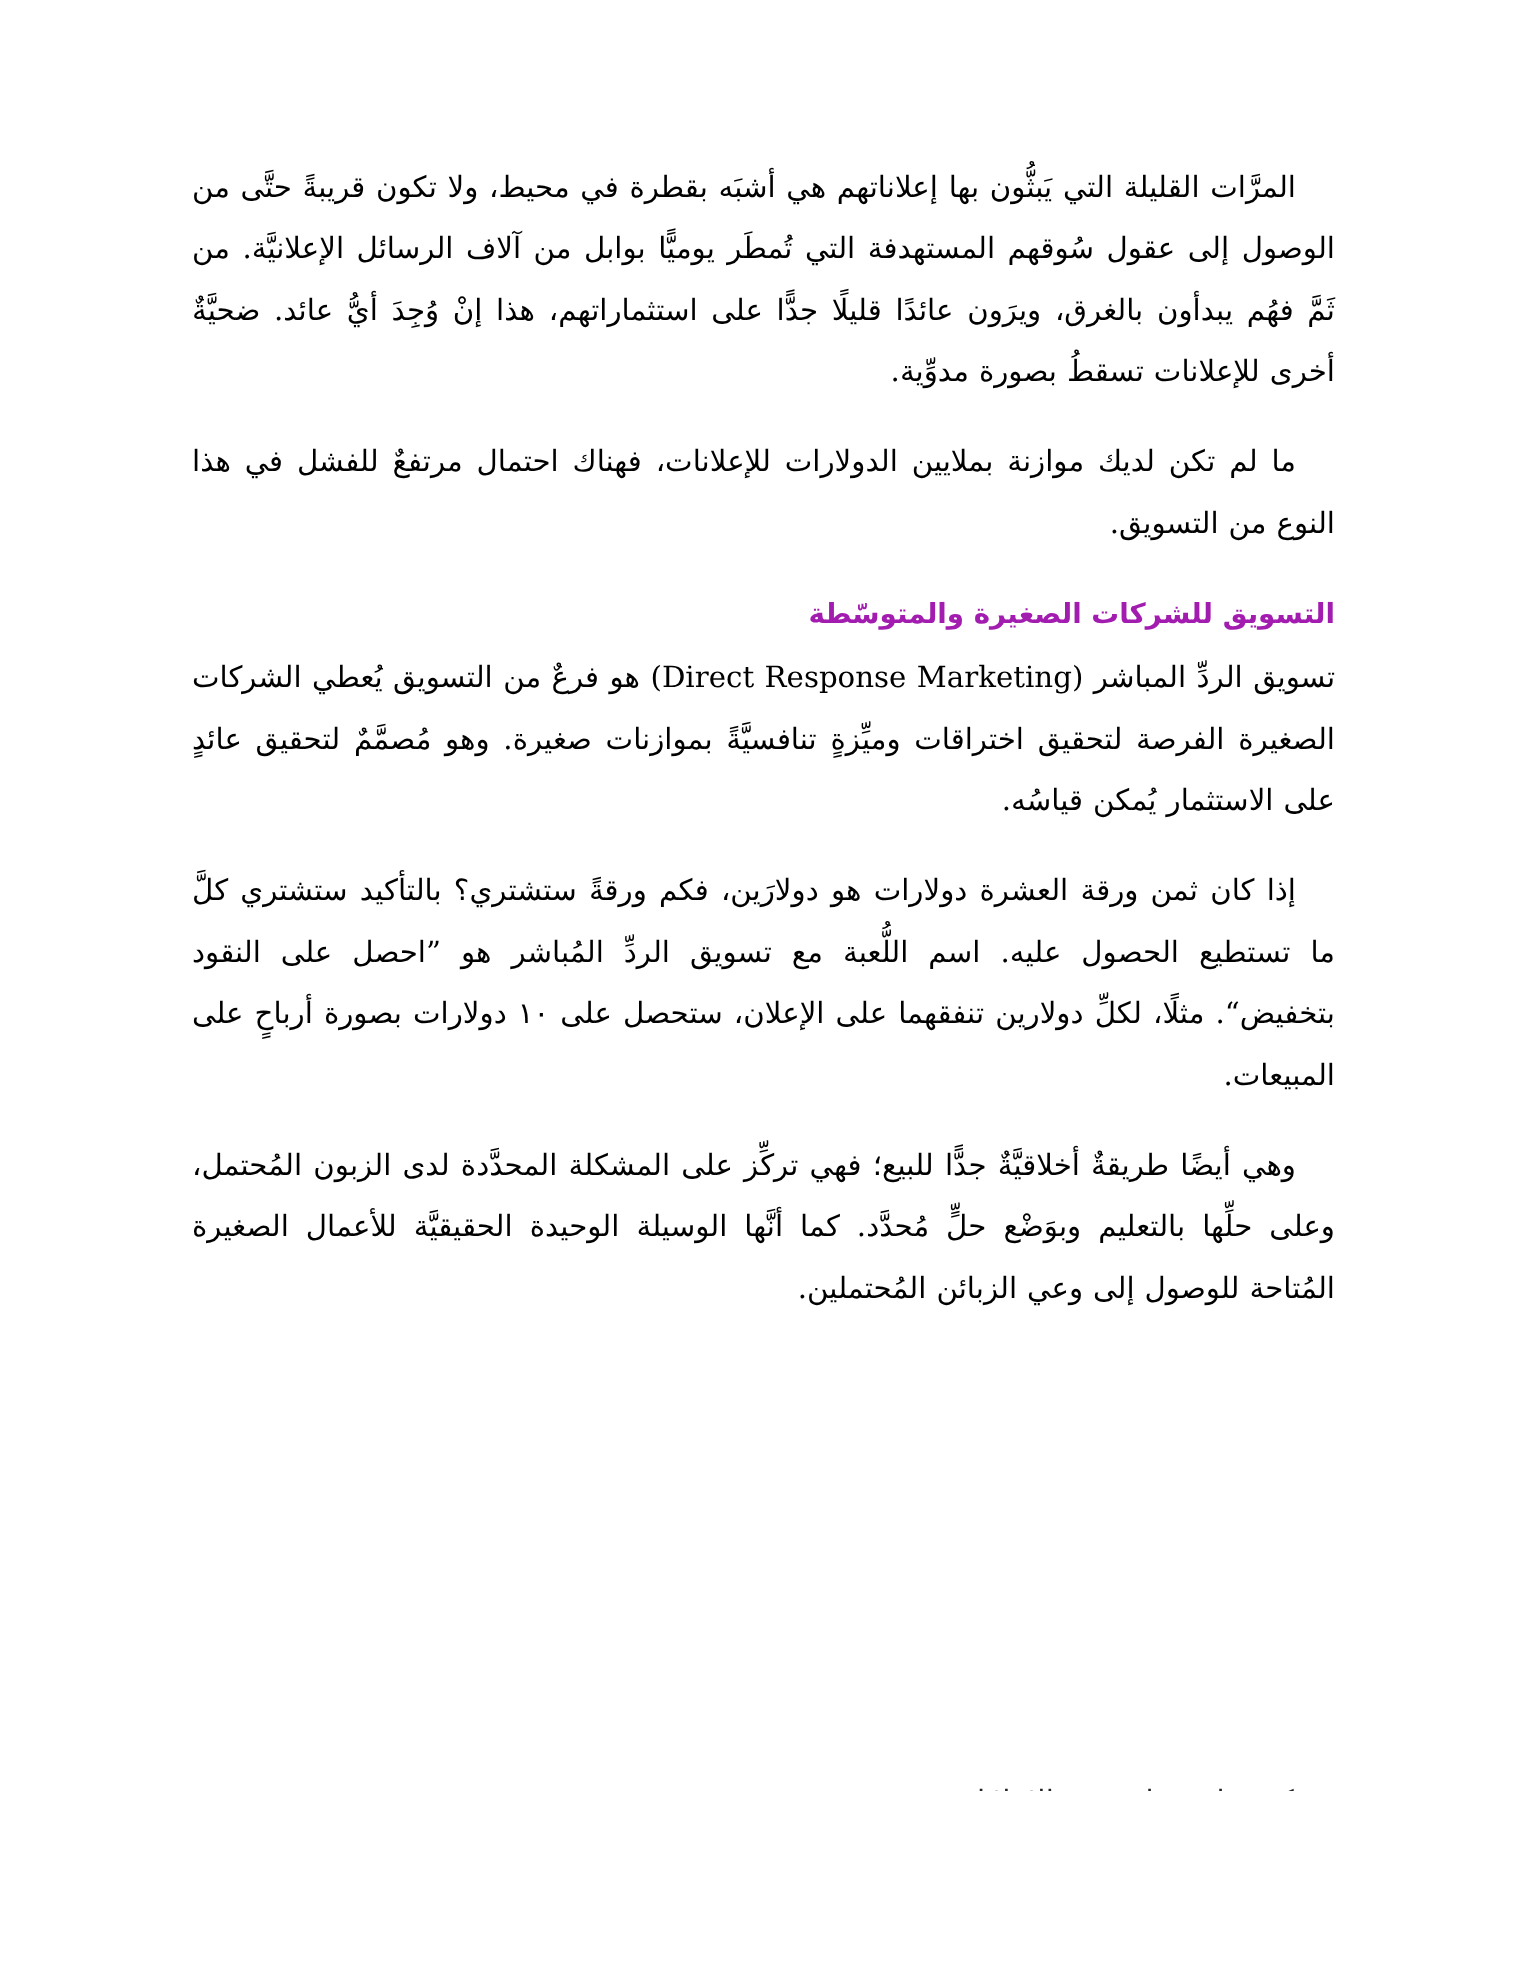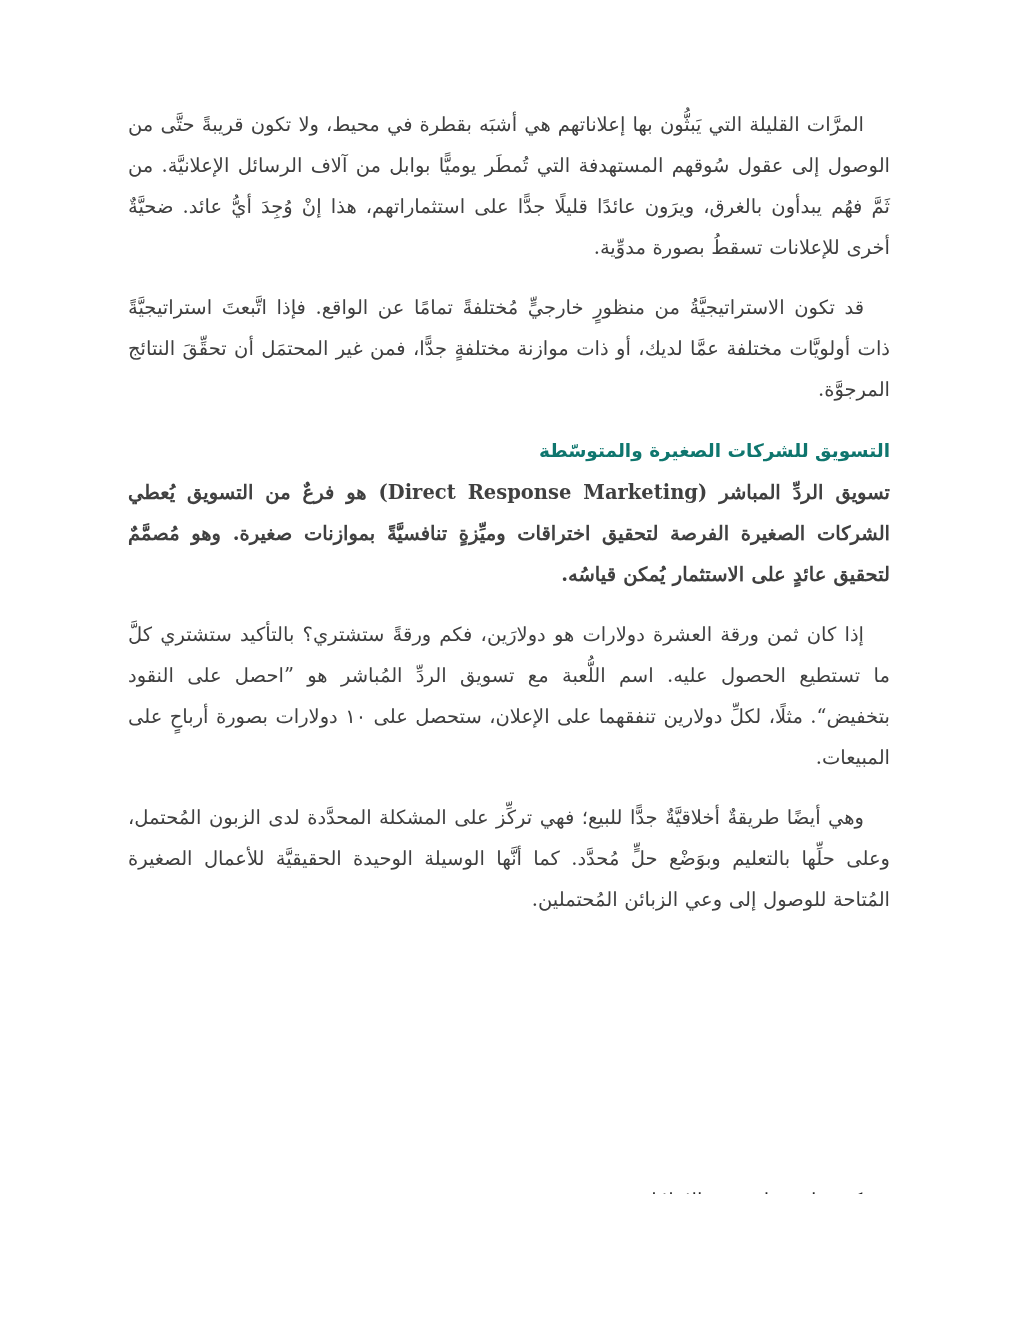--- a/index.html
+++ b/index.html
@@ -34,36 +34,35 @@
   }
   p.body-para {
     margin: 0 0 19px 0;
     font-family: "DejaVu Serif", "Liberation Serif", serif;
     font-size: 19.5px;
     line-height: 41px;
     text-indent: 26px;
     direction: rtl;
     unicode-bidi: isolate;
     word-spacing: 0.5px;
-    color: #404040;
+    color: #000000;
   }
   p.body-para.no-indent {
     text-indent: 0;
-    font-weight: bold;
   }
   h2.section-heading {
     margin: 26px 0 6px 0;
     font-family: "DejaVu Sans", "Liberation Sans", sans-serif;
     font-size: 18.5px;
     font-weight: bold;
     line-height: 30px;
     text-align: right;
     direction: rtl;
     unicode-bidi: isolate;
-    color: #0f766e;
+    color: #a21caf;
     letter-spacing: -0.2px;
   }
   .latin-inline {
     font-family: "DejaVu Serif", "Liberation Serif", serif;
     direction: ltr;
     unicode-bidi: embed;
   }
   .bottom-cut {
     position: absolute;
     left: 0;
@@ -91,24 +90,24 @@
 </head>
 <body>
 
 <div class="page">
 
   <div class="text-column">
 
     <p class="body-para">المرَّات القليلة التي يَبثُّون بها إعلاناتهم هي أشبَه بقطرة في محيط، ولا تكون قريبةً حتَّى من الوصول إلى عقول سُوقهم المستهدفة التي تُمطَر يوميًّا بوابل من آلاف الرسائل الإعلانيَّة. من ثَمَّ فهُم يبدأون بالغرق، ويرَون عائدًا قليلًا جدًّا على استثماراتهم، هذا إنْ وُجِدَ أيُّ عائد. ضحيَّةٌ أخرى للإعلانات تسقطُ بصورة مدوِّية.</p>
 
 
+    <p class="body-para">ما لم تكن لديك موازنة بملايين الدولارات للإعلانات، فهناك احتمال مرتفعٌ للفشل في هذا النوع من التسويق.</p>
 
 
 
-    <p class="body-para">قد تكون الاستراتيجيَّةُ من منظورٍ خارجيٍّ مُختلفةً تمامًا عن الواقع. فإذا اتَّبعتَ استراتيجيَّةً ذات أولويَّات مختلفة عمَّا لديك، أو ذات موازنة مختلفةٍ جدًّا، فمن غير المحتمَل أن تحقِّقَ النتائج المرجوَّة.</p>
 
 
     <h2 class="section-heading">التسويق للشركات الصغيرة والمتوسّطة</h2>
 
     <p class="body-para no-indent"><span>تسويق الردِّ المباشر </span><span class="latin-inline">(Direct Response Marketing)</span><span> هو فرعٌ من التسويق يُعطي الشركات الصغيرة الفرصة لتحقيق اختراقات وميِّزةٍ تنافسيَّةً بموازنات صغيرة. وهو مُصمَّمٌ لتحقيق عائدٍ على الاستثمار يُمكن قياسُه.</span></p>
 
     <p class="body-para">إذا كان ثمن ورقة العشرة دولارات هو دولارَين، فكم ورقةً ستشتري؟ بالتأكيد ستشتري كلَّ ما تستطيع الحصول عليه. اسم اللُّعبة مع تسويق الردِّ المُباشر هو ”احصل على النقود بتخفيض“. مثلًا، لكلِّ دولارين تنفقهما على الإعلان، ستحصل على ١٠ دولارات بصورة أرباحٍ على المبيعات.</p>
 
     <p class="body-para">وهي أيضًا طريقةٌ أخلاقيَّةٌ جدًّا للبيع؛ فهي تركِّز على المشكلة المحدَّدة لدى الزبون المُحتمل، وعلى حلِّها بالتعليم وبوَضْع حلٍّ مُحدَّد. كما أنَّها الوسيلة الوحيدة الحقيقيَّة للأعمال الصغيرة المُتاحة للوصول إلى وعي الزبائن المُحتملين.</p>
 

